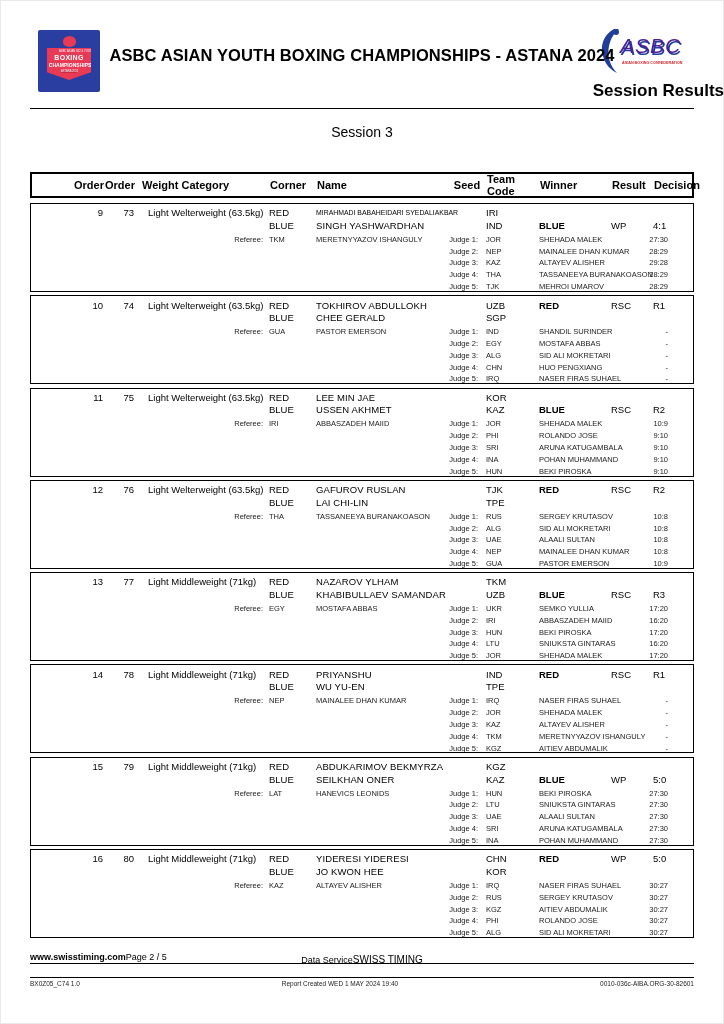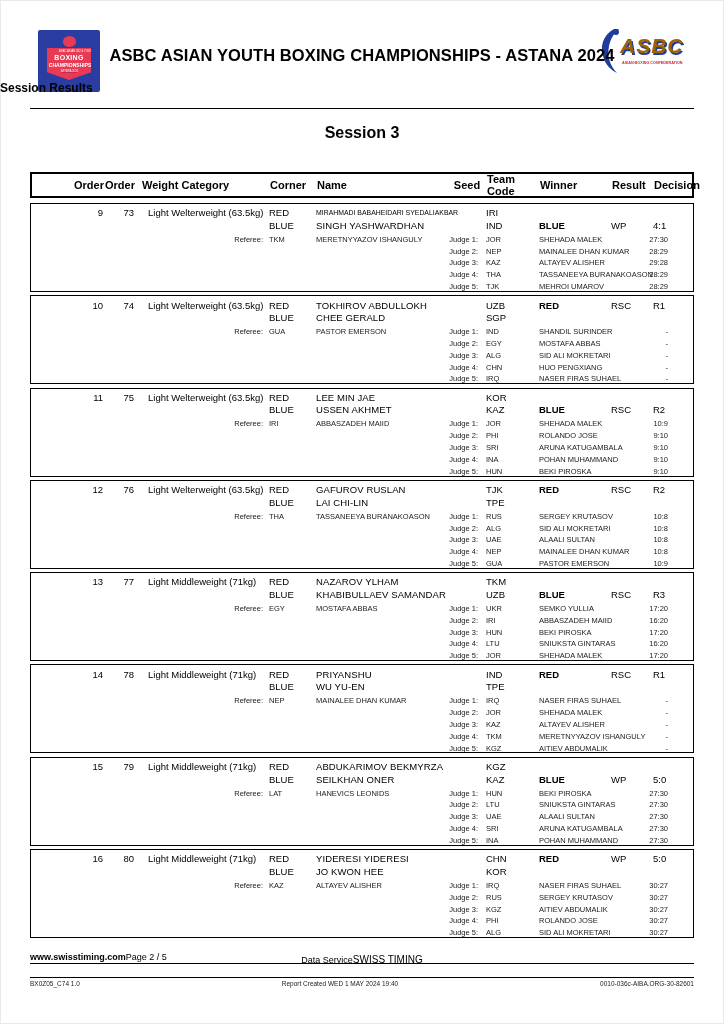--- a/index.html
+++ b/index.html
@@ -12,27 +12,27 @@
   .crest { position:absolute; left:9px; top:6px; width:44px; height:50px; text-align:center; }
   .crest-glove { width:13px; height:11px; margin:0 auto; background:#e83a55; border-radius:50% 50% 45% 45%; }
   .crest-body { margin-top:1px; background:#e83a55; clip-path:polygon(0 0,100% 0,100% 76%,50% 100%,0 76%); padding:1px 0 6px 0; }
   .crest-t1,.crest-t4 { font-size:6px; color:#fff; transform:scale(0.45); transform-origin:center; white-space:nowrap; line-height:5px; }
   .crest-t2 { font-size:7px; font-weight:bold; color:#fff; line-height:8px; letter-spacing:.3px; }
   .crest-t3 { font-size:5.5px; font-weight:bold; color:#fff; line-height:6px; transform:scale(.92); white-space:nowrap; }
   .crest-t4 { background:#c22742; margin:1px 4px 0 4px; border-radius:2px; }
 
   .logo-right { position:absolute; right:26px; top:28px; width:100px; height:50px; }
   .swoosh { position:absolute; left:0; top:0; width:26px; height:46px; }
-  .asbc-text { position:absolute; left:22px; top:6px; font-size:21px; font-weight:700; font-style:italic; color:#a16207; letter-spacing:1px; text-shadow:1.5px 1.5px 0 #1f3d99; font-family:"Liberation Sans", sans-serif; }
+  .asbc-text { position:absolute; left:22px; top:6px; font-size:21px; font-weight:400; font-style:italic; color:#4c1d95; letter-spacing:1px; text-shadow:1.5px 1.5px 0 #1f3d99; font-family:"Liberation Sans", sans-serif; }
   .asbc-sub { position:absolute; left:24px; top:32px; width:90px; font-size:6px; transform:scale(.62); transform-origin:left; color:#d42630; font-weight:bold; white-space:nowrap; }
 
   .doc-title { position:absolute; left:104px; right:104px; top:46px; text-align:center; font-size:16.5px; font-weight:bold; letter-spacing:.1px; }
-  .doc-subtitle { position:absolute; left:0; right:0; top:81px; text-align:left; font-size:12px; font-weight:bold; }
+  .doc-subtitle { position:absolute; left:0; right:0; top:81px; text-align:right; font-size:17px; font-weight:bold; }
   .rule-top { position:absolute; left:30px; right:30px; top:108px; border-top:1.2px solid #000; }
-  .session-title { position:absolute; left:0; right:0; top:124px; text-align:center; font-size:16px; font-weight:bold; }
+  .session-title { position:absolute; left:0; right:0; top:124px; text-align:center; font-size:14px; font-weight:normal; }
   .session-date { position:absolute; left:0; right:0; top:152px; text-align:center; font-size:11px; font-weight:bold; }
 
   
   .grid-main { display:grid; grid-template-columns:72px 31px 7px 128px 47px 135px 30px 5px 53px 72px 42px 40px; }
   .thead { position:absolute; left:30px; right:30px; top:172px; height:26px; border:2px solid #000; align-items:center; font-size:11px; font-weight:bold; line-height:1.05; }
   .thead .h-order,.thead .h-bout { text-align:right; }
   .thead .h-seed { text-align:center; }
 
   .bout-list { position:absolute; left:30px; right:30px; top:203px; }
   .bout-block { border:1.2px solid #000; height:89px; margin-bottom:3.3px; padding-top:2.5px; overflow:hidden; background:#fff; }

